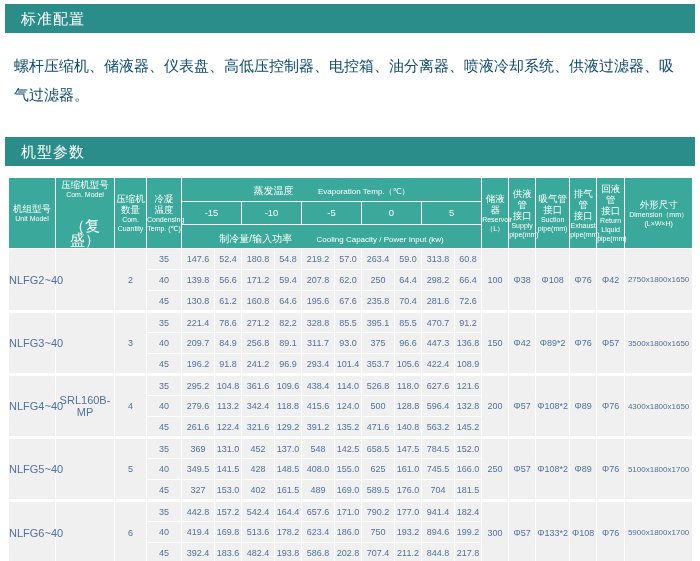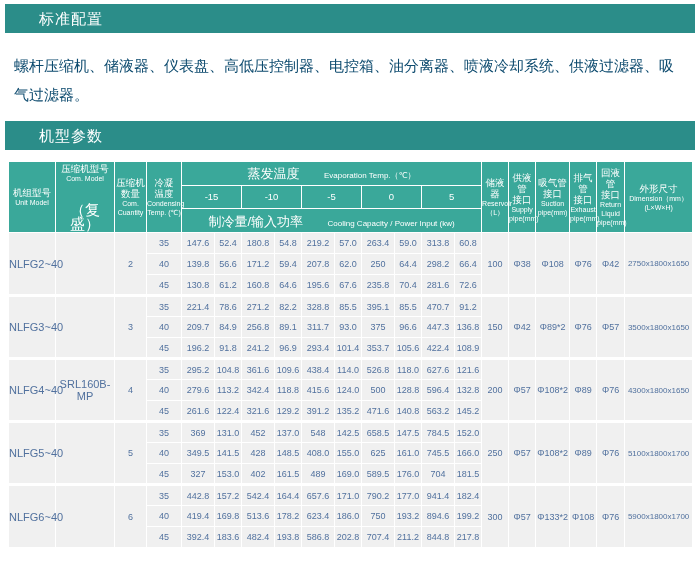--- a/index.html
+++ b/index.html
@@ -1,34 +1,34 @@
 <!DOCTYPE html>
 <html><head>
 <meta charset="utf-8">
 <style>
   * { box-sizing: border-box; margin: 0; padding: 0; }
   html, body { width: 700px; background: #ffffff; font-family: "Liberation Sans", "DejaVu Sans", sans-serif; }
   body { height: 561px; overflow: hidden; }
 
   .bar { background: #2b8d89; color: #fff; height: 29px; line-height: 29px;
-         margin: 0 5px; padding-left: 34px; font-size: 15px; letter-spacing: 1px; }
+         margin: 0 5px; padding-left: 16px; font-size: 15px; letter-spacing: 1px; }
   .bar1 { margin-top: 4px; }
-  .bar2 { margin-top: 12px; }
+  .bar2 { margin-top: 28px; }
 
   .intro { margin: 18px 14px 0 14px; font-size: 15px; line-height: 29px; color: #0c4a6e; }
 
   table { border-collapse: collapse; table-layout: fixed; width: 684px; margin: 11px 0 0 8px; }
 
   thead th { background: #3aa89a; color: #fff; font-weight: normal;
              border: 1px solid #fff; padding: 1px 0; text-align: center; vertical-align: middle; }
   thead .zh { font-size: 9.5px; display: block; line-height: 11px; }
   thead .en { font-size: 7px; display: block; line-height: 9px; }
   thead .brand { font-size: 15px; display: block; line-height: 14px; margin-top: 20px; }
   thead .inline .zh, thead .inline .en { display: inline; }
-  thead .inline .zh { font-size: 13px; margin-right: 20px; }
+  thead .inline .zh { font-size: 10px; margin-right: 20px; }
   thead .inline .en { font-size: 8px; margin-top: 21px; }
   tr.temps th { height: 22px; font-size: 9.5px; }
   tr.span10 th { height: 22px; }
 
   tbody td { background: #f0f0f0; border: 1px solid #fff; color: #51719e;
              font-size: 9px; text-align: center; vertical-align: middle;
              height: 21px; padding: 0; }
   tbody tr.gsep td { border-top: 3px solid #fff; }
   tbody td.dim { font-size: 8px; }
   tbody td.model { font-size: 11px; }

